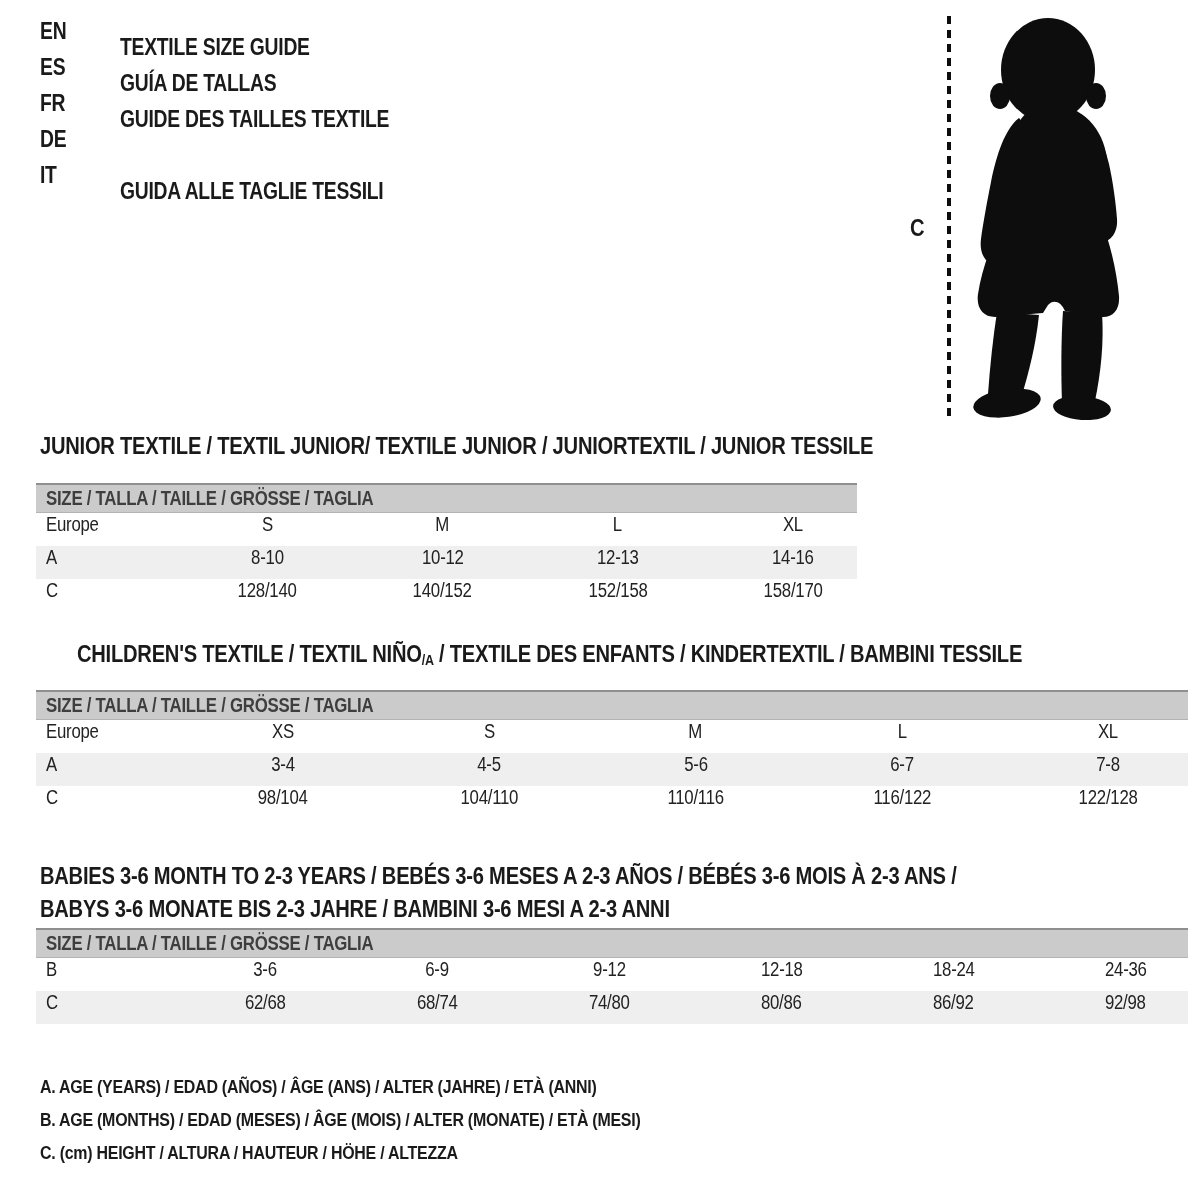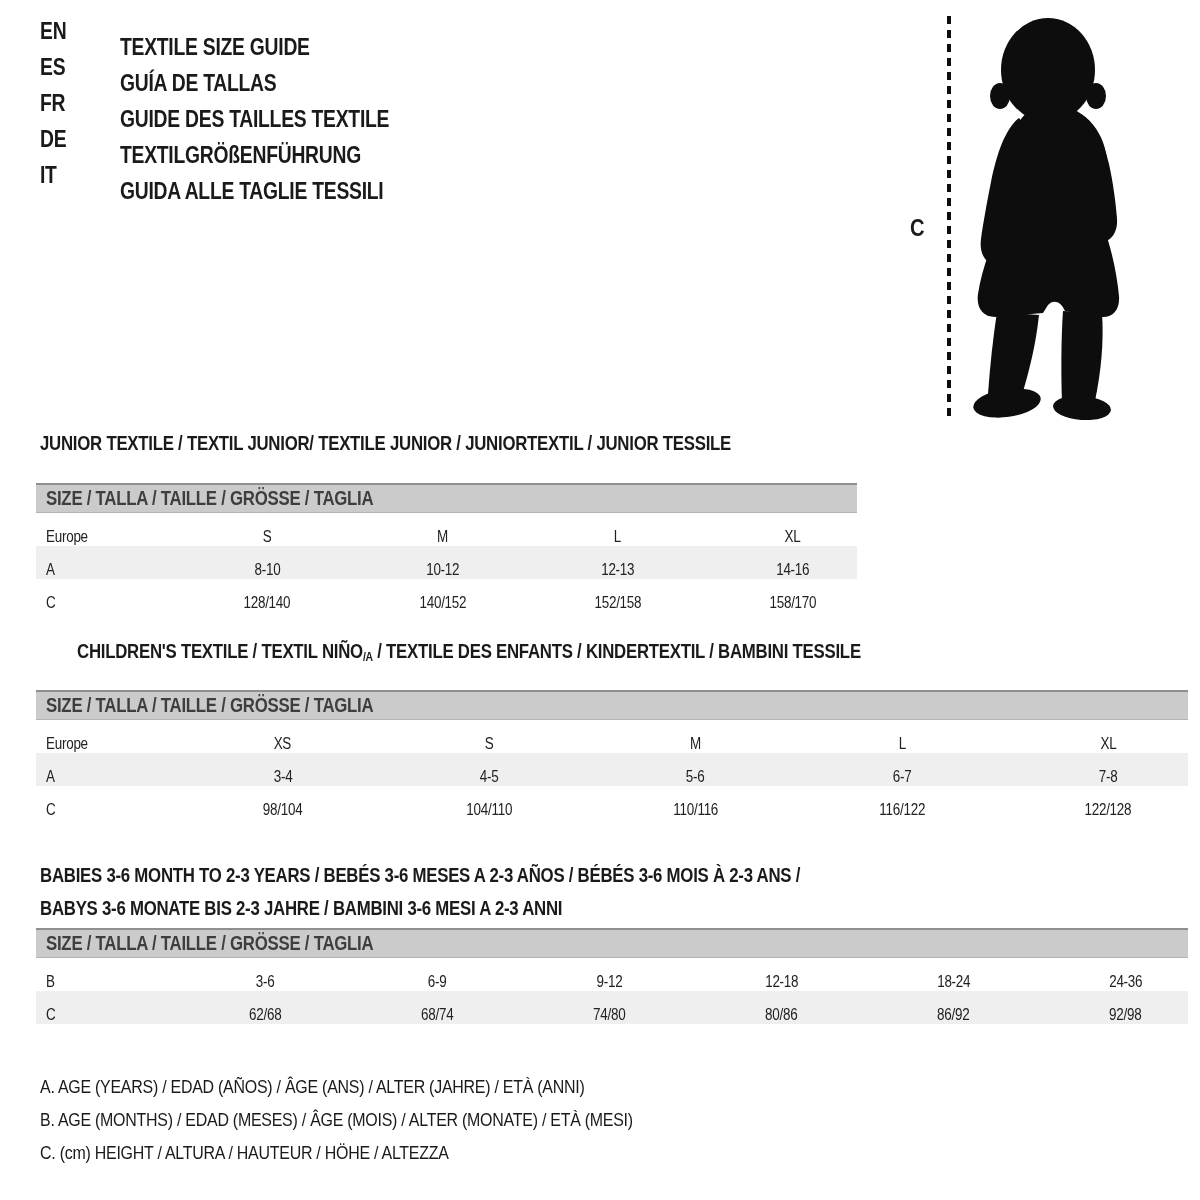--- a/index.html
+++ b/index.html
@@ -30,69 +30,68 @@
   .dash-line {
     position:absolute; left:947px; top:16px; width:4px; height:402px;
     background:repeating-linear-gradient(to bottom, var(--silhouette,#0d0d0d) 0 8px, transparent 8px 14px);
   }
   .measure-c { position:absolute; left:910px; top:214px; font-weight:700; font-size:24px; }
   .silhouette-box { position:absolute; left:960px; top:12px; width:180px; height:408px; }
   .silhouette-box svg { width:100%; height:100%; display:block; }
   .silhouette-box path, .silhouette-box ellipse { fill:var(--silhouette,#0d0d0d); }
 
   
-  .sec-title { position:absolute; left:40px; font-weight:700; font-size:20px; color:var(--text,#1a1a1a); }
+  .sec-title { position:absolute; left:40px; font-weight:700; font-size:24px; color:var(--text,#1a1a1a); }
   .sec-title .sub { font-size:0.62em; vertical-align:-0.22em; }
   #junior-title  { top:432px; }
   #children-title{ top:640px;margin-left:37px; }
   #babies-title  { top:859px; line-height:33px; }
 
   
   .size-table { position:absolute; left:36px; }
   #junior-table   { top:483px; width:821px; }
   #children-table { top:690px; width:1152px; }
   #babies-table   { top:928px; width:1152px; }
   .thead {
     height:30px;
     background:var(--header-bar-bg,#cbcbcb);
     border-top:2px solid var(--header-bar-border,#8f8f8f);
     border-bottom:1px solid #b3b3b3;
     display:flex; align-items:center;
     padding-left:10px;
     color:var(--header-bar-text,#3e3e3e);
     font-weight:700; font-size:20px;
   }
-  .trow { display:flex; height:33px; align-items:flex-end; font-size:16px; color:#222;gap:47px; }
+  .trow { display:flex; height:33px; align-items:flex-start; font-size:20px; color:#222;gap:47px; }
   .trow.alt { background:var(--row-alt-bg,#efefef); }
   .tlabel { width:120px; padding-left:10px; }
   .tcell { flex:1; text-align:center; }
 
   
   .legend { position:absolute; left:40px; top:1070px; }
-  .legend-line { height:33px; display:flex; align-items:center; font-weight:400; font-size:19px; }
+  .legend-line { height:33px; display:flex; align-items:center; font-weight:700; font-size:19px; }
 </style>
 </head>
 <body>
 
 <div class="lang-block">
   <div class="lang-row">
     <span class="lang-code"><span class="cond">EN</span></span>
     <span class="lang-label"><span class="cond">TEXTILE SIZE GUIDE</span></span>
   </div>
   <div class="lang-row">
     <span class="lang-code"><span class="cond">ES</span></span>
     <span class="lang-label"><span class="cond">GUÍA DE TALLAS</span></span>
   </div>
   <div class="lang-row">
     <span class="lang-code"><span class="cond">FR</span></span>
     <span class="lang-label"><span class="cond">GUIDE DES TAILLES TEXTILE</span></span>
   </div>
   <div class="lang-row">
     <span class="lang-code"><span class="cond">DE</span></span>
-    <span class="lang-label"><span class="cond">TEXTILGRÖßENFÜHRUNG</span></span>
   </div>
   <div class="lang-row">
     <span class="lang-code"><span class="cond">IT</span></span>
     <span class="lang-label"><span class="cond">GUIDA ALLE TAGLIE TESSILI</span></span>
   </div>
 </div>
 
 <div class="dash-line"></div>
 <div class="measure-c"><span class="cond">C</span></div>
 <div class="silhouette-box">

